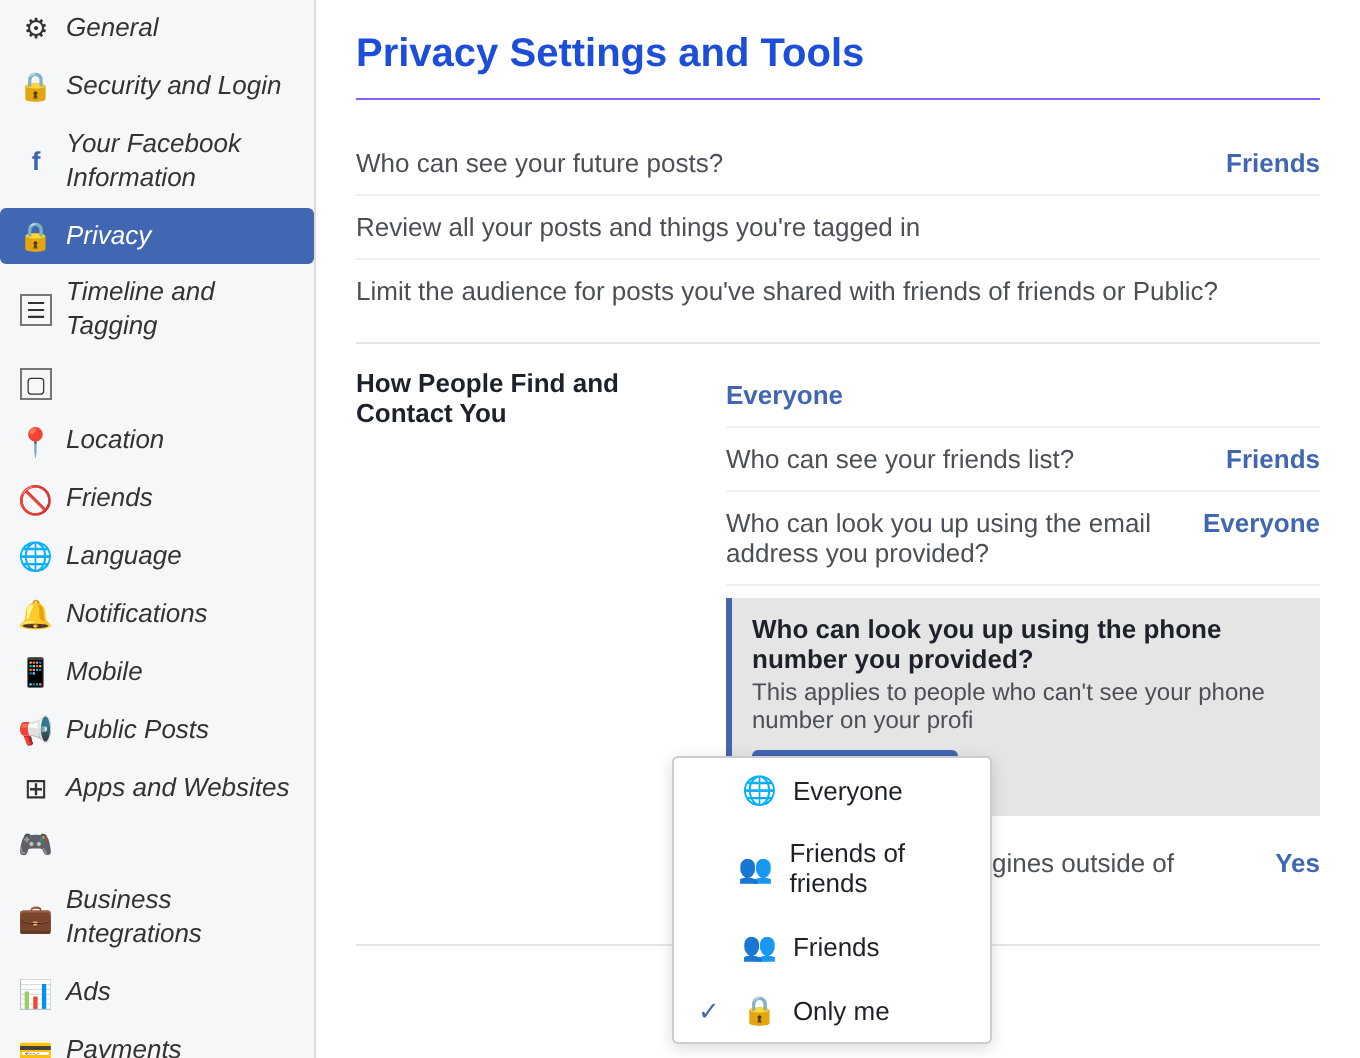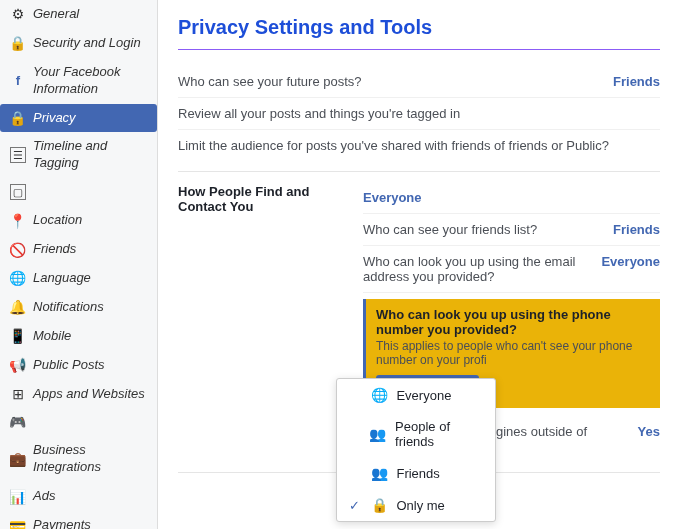--- a/index.html
+++ b/index.html
@@ -117,21 +117,21 @@
       display: flex;
       padding: 8px 0;
       border-bottom: 1px solid #f0f0f0;
     }
     .simple-row:last-child { border-bottom: none; }
     .simple-row .s-label { flex: 1; color: #4b4f56; font-size: 13px; }
     .simple-row .s-value { color: #4267b2; font-weight: bold; font-size: 13px; cursor: pointer; }
 
     
     .phone-section {
-      background: #eab308;
+      background: #e5e5e5;
       border-left: 3px solid #4267b2;
       padding: 8px 10px;
       margin-top: 6px;
     }
     .phone-section .ph-title {
       font-weight: bold;
       font-size: 13px;
       color: #1d2129;
     }
     .phone-section .ph-sub {
@@ -269,21 +269,21 @@
 
   <div class="dropdown-menu">
     <div class="dropdown-menu-item">
       <span class="check"></span>
       <span class="menu-icon">🌐</span>
       <span>Everyone</span>
     </div>
     <div class="dropdown-menu-item">
       <span class="check"></span>
       <span class="menu-icon">👥</span>
-      <span>People of friends</span>
+      <span>Friends of friends</span>
     </div>
     <div class="dropdown-menu-item">
       <span class="check"></span>
       <span class="menu-icon">👥</span>
       <span>Friends</span>
     </div>
     <div class="dropdown-menu-item">
       <span class="check" style="color:#4267b2;">✓</span>
       <span class="menu-icon">🔒</span>
       <span>Only me</span>

